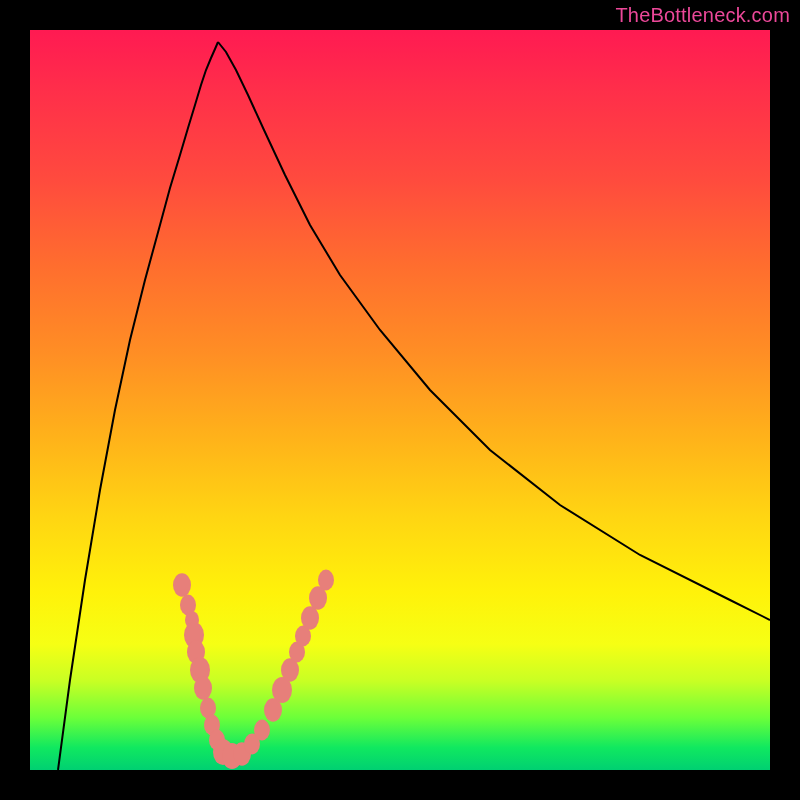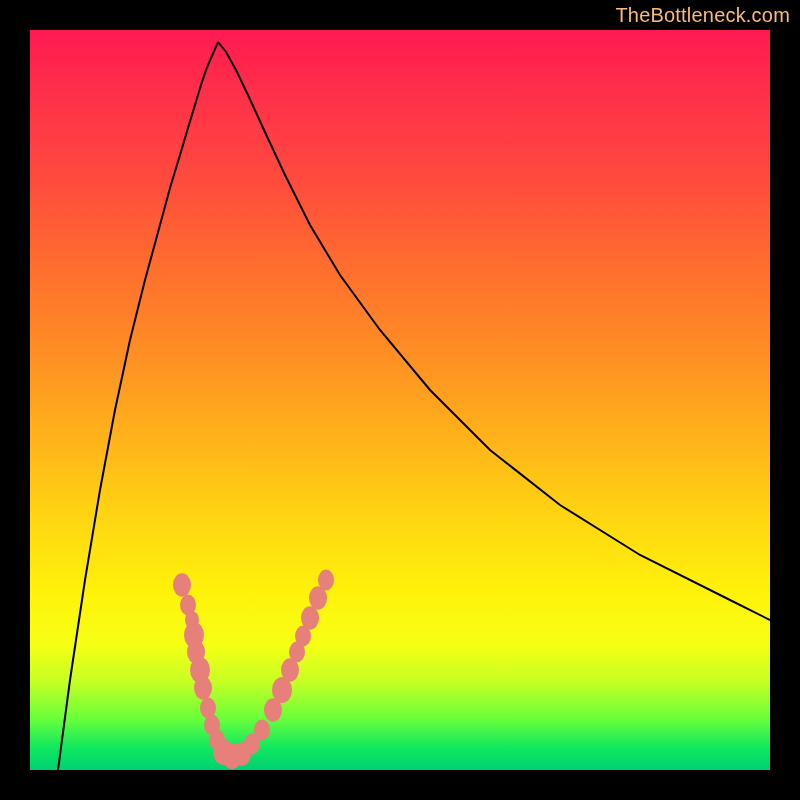--- a/index.html
+++ b/index.html
@@ -39,21 +39,21 @@
       #10e860 97%,
       #00d072 100%
     );
   }
   .watermark {
     position: absolute;
     top: 4px;
     right: 10px;
     font-size: 20px;
     font-weight: 500;
-    color: #fdba74;
+    color: #ec4899;
     letter-spacing: 0.2px;
     user-select: none;
   }
   svg.curve {
     position: absolute;
     left: 0;
     top: 0;
     width: 740px;
     height: 740px;
   }

